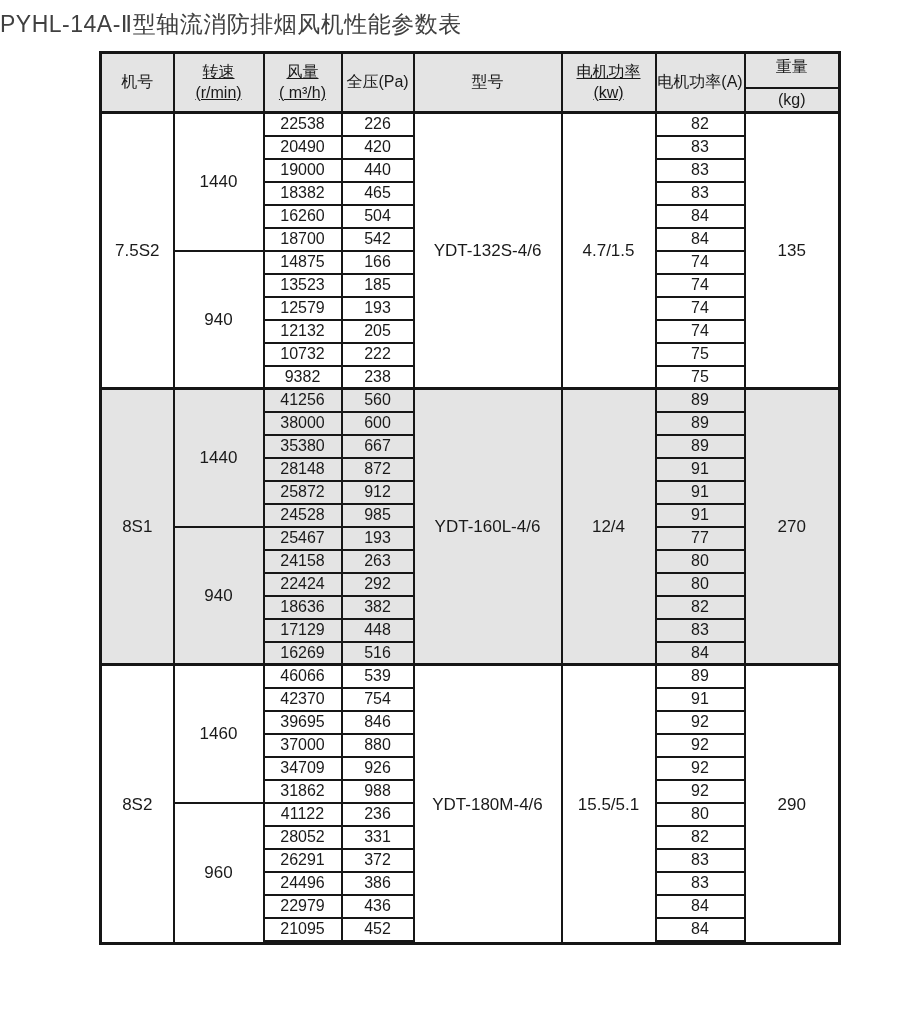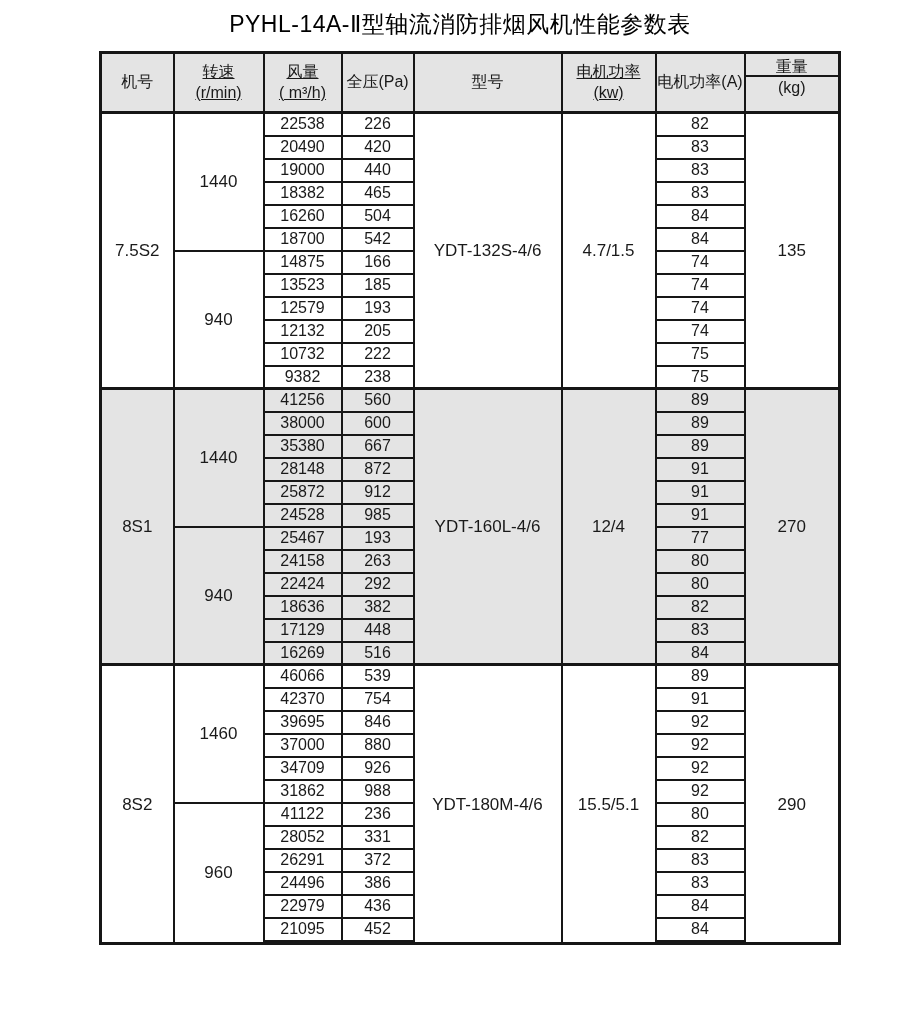--- a/index.html
+++ b/index.html
@@ -11,25 +11,25 @@
   * { box-sizing: border-box; }
   html, body {
     margin: 0; padding: 0;
     width: 920px; height: 1030px;
     background: var(--bg);
     color: var(--text);
     font-family: "Liberation Sans", "DejaVu Sans", sans-serif;
   }
   .title {
     margin: 9px 0 11px 0;
-    text-align: center;
+    text-align: left;
     font-size: 23px;
     font-weight: 500;
     letter-spacing: 0.5px;
-    color: #000000;
+    color: #404040;
   }
   .table-wrap { margin-left: 99px; }
   table.perf {
     border-collapse: collapse;
     table-layout: fixed;
     border: 3px solid var(--border);
   }
   th, td {
     border: 2px solid var(--border);
     text-align: center;
@@ -59,25 +59,25 @@
   tr.spacer td {
     height: 3px;
     border-left: hidden;
     border-right: hidden;
     border-bottom: 0;
     background: var(--bg);
   }
   
   th.th-weight { padding: 0; }
   th.th-weight .wt {
-    height: 23px; line-height: 25px;
+    height: 35px; line-height: 25px;
     border-bottom: 2px solid var(--border);
   }
   th.th-weight .wb {
-    height: 34px; line-height: 22px;
+    height: 22px; line-height: 22px;
   }
   .hdr-line { display: block; text-decoration: underline; }
 </style>
 </head>
 <body>
 
 <div class="page">
   <h1 class="title">PYHL-14A-Ⅱ型轴流消防排烟风机性能参数表</h1>
 
   <div class="table-wrap">

